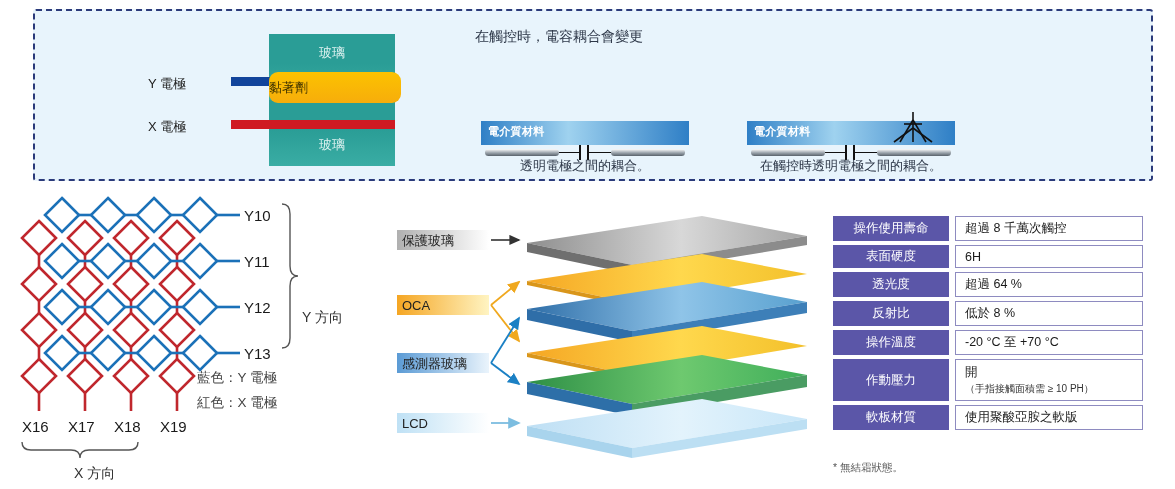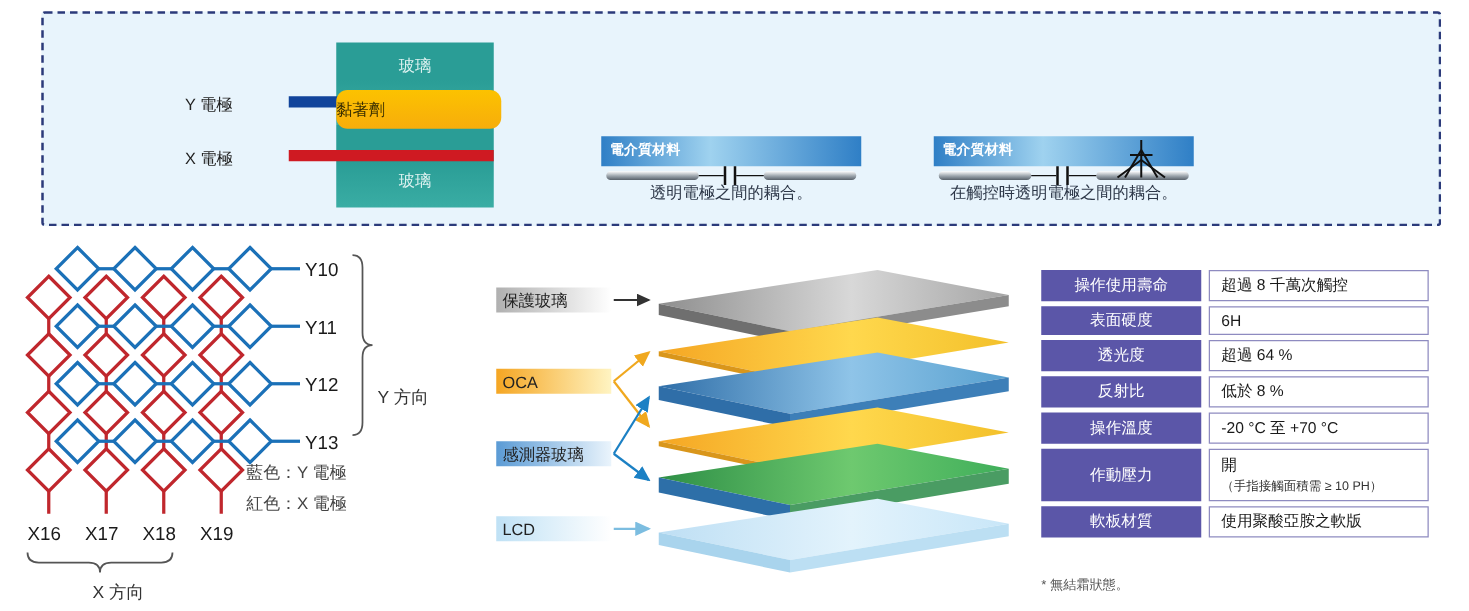--- a/index.html
+++ b/index.html
@@ -38,21 +38,21 @@
     border-radius:9px;color:#3a2f00;font-size:13px;text-align:left;
     line-height:31px;}
   .elabel{position:absolute;font-size:13px;color:#222;white-space:nowrap;}
   .elabel-y{left:113px;top:64px;}
   .elabel-x{left:113px;top:107px;}
 
   
   .tp-caption{position:absolute;left:440px;top:17px;font-size:14px;color:#2d3748;white-space:nowrap;}
 
   
-  .diel{position:absolute;width:208px;}
+  .diel{position:absolute;width:208px;margin-top:12px;}
   .diel .slab{position:relative;height:24px;
     background:linear-gradient(90deg,#2f7fc6 0%,#9fd2ef 42%,#2f7fc6 100%);}
   .diel .slab b{position:absolute;left:7px;top:3px;font-size:11px;color:#ffffff;font-weight:700;letter-spacing:.3px;}
   .pads{position:relative;height:12px;margin-top:1px;}
   .pad{position:absolute;top:3px;height:7px;border-radius:4px;
     background:linear-gradient(180deg,#fdfdfd 0%,#9aa3ab 55%,#59626b 100%);}
   .capgap{position:absolute;top:-1px;width:2px;height:15px;background:#111;}
   .diel-cap{position:absolute;left:0;right:0;top:36px;text-align:center;
     font-size:13px;color:#2d3748;white-space:nowrap;}
   .diel-left{left:446px;top:98px;}
@@ -73,21 +73,21 @@
 
   
   .grid-wrap{position:absolute;left:0px;top:196px;width:380px;height:293px;}
 
   
   .stack{position:absolute;left:392px;top:208px;width:440px;height:272px;}
 
   
   .spec{position:absolute;left:833px;top:216px;width:310px;}
   .spec-row{display:flex;margin-bottom:4px;}
-  .spec-key{width:128px;background:#5b56a8;color:#ffffff;
+  .spec-key{width:116px;background:#5b56a8;color:#ffffff;
     font-size:12.5px;display:flex;align-items:center;justify-content:center;
     text-align:center;box-sizing:border-box;padding:3px 2px;}
   .spec-val{flex:1;margin-left:6px;border:1px solid #8e8bc0;background:#fff;
     font-size:12.5px;color:#1a1a1a;display:flex;flex-direction:column;
     justify-content:center;box-sizing:border-box;padding:3px 9px;}
   .spec-val .sub{font-size:10px;color:#333;margin-top:1px;}
   .spec-note{position:absolute;left:833px;top:461px;font-size:10.5px;color:#555;}
 </style>
 </head>
 <body>
@@ -103,20 +103,21 @@
       <div class="glass glass-bot">
         <span>玻璃</span>
       </div>
       <div class="bar bar-y"></div>
       <div class="bar bar-x"></div>
       <div class="adhesive">黏著劑</div>
     </div>
     <div class="elabel elabel-y" style="left:113px;top:64px;">Y 電極</div>
     <div class="elabel elabel-x" style="left:113px;top:107px;">X 電極</div>
 
+    <div class="tp-caption">在觸控時，電容耦合會變更</div>
 
     <div class="diel diel-left">
       <div class="slab">
         <b>電介質材料</b>
       </div>
       <div class="pads">
         <div class="pad" style="left:4px;width:74px;"></div>
         <div class="pad" style="left:130px;width:74px;"></div>
         <div class="capgap" style="left:98px;"></div>
         <div class="capgap" style="left:106px;"></div>

